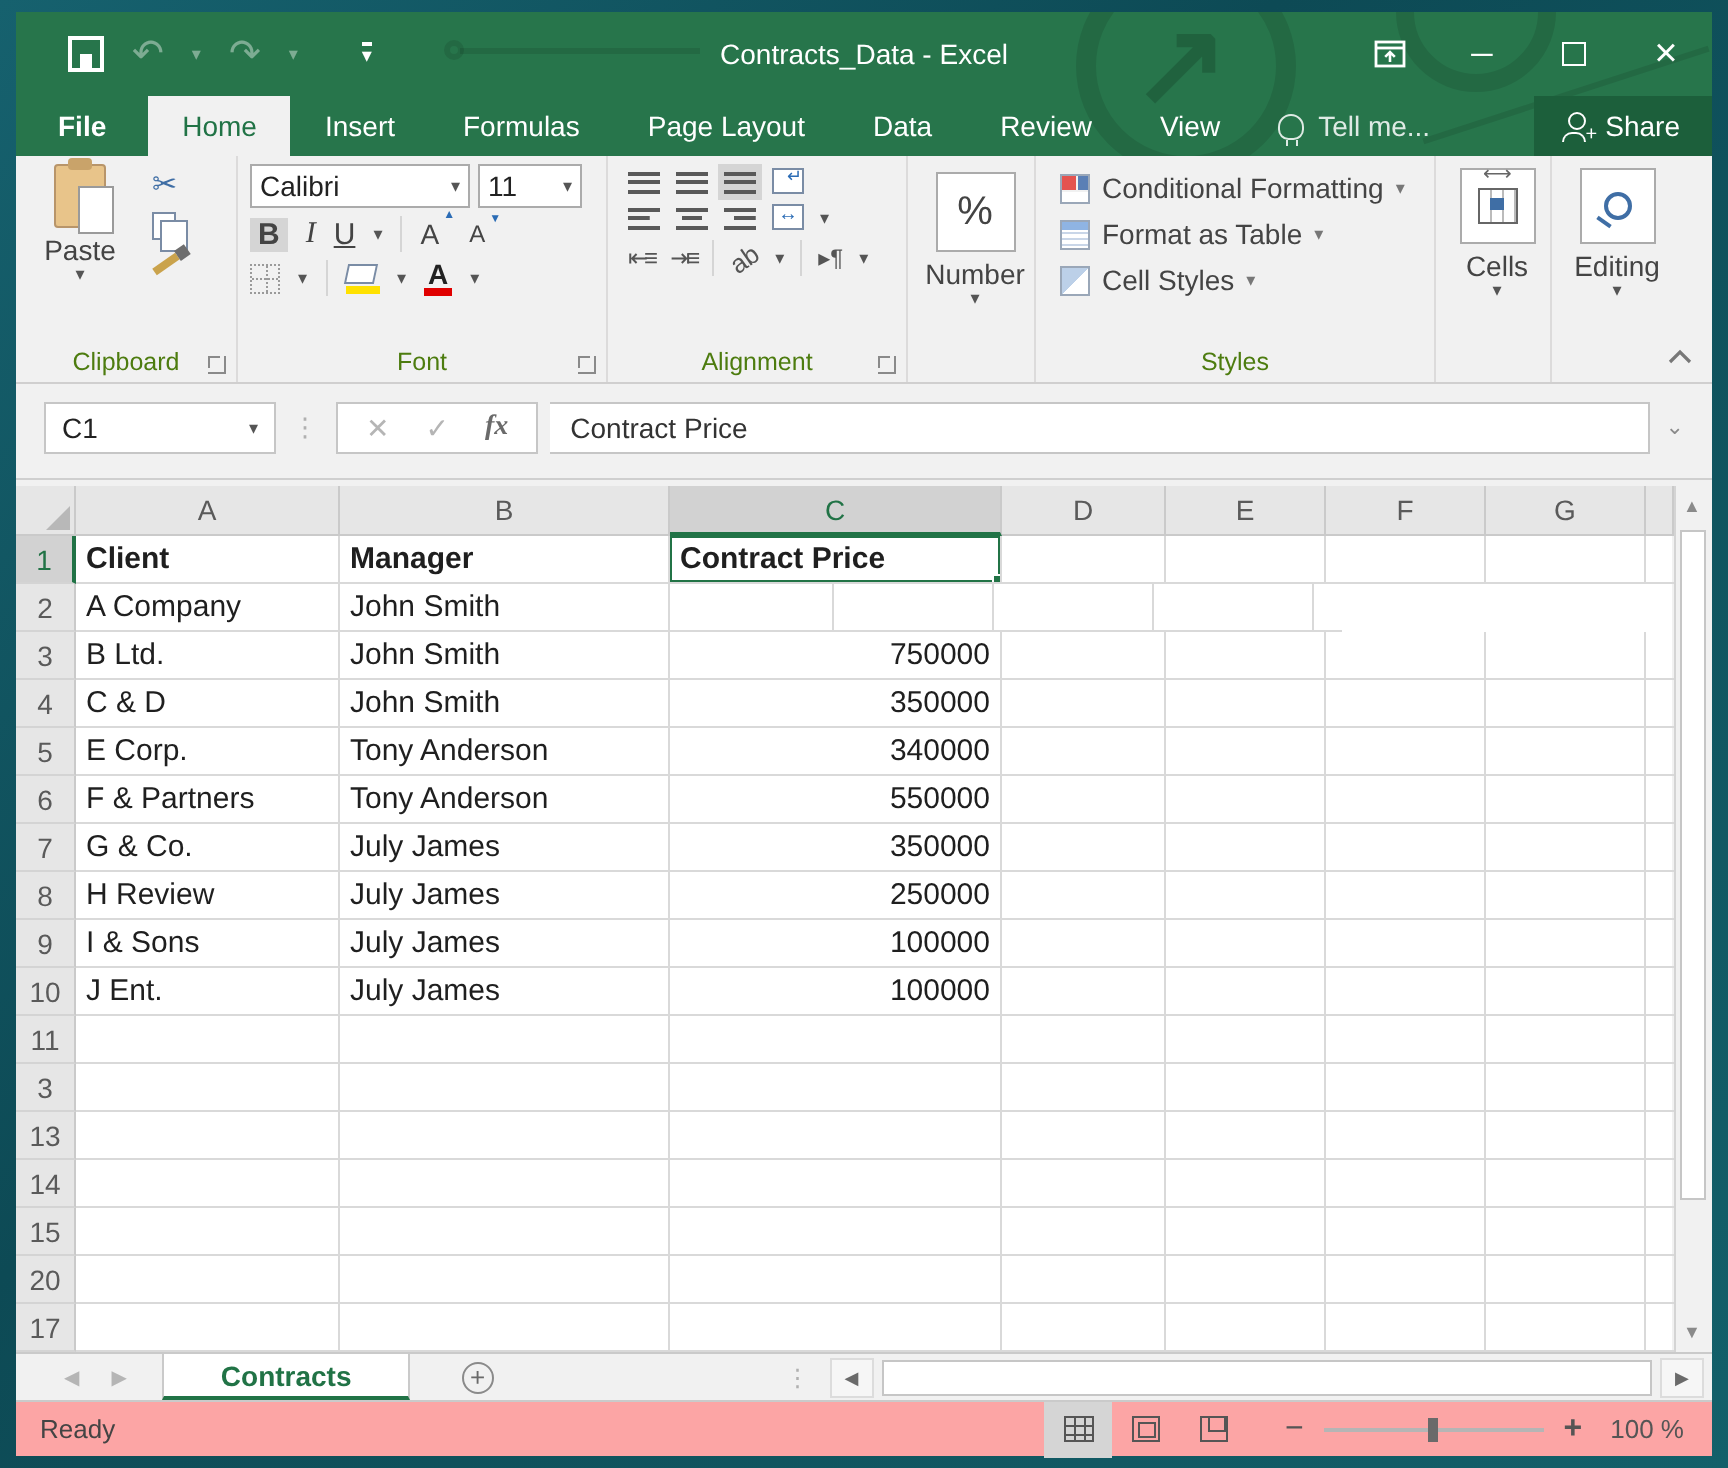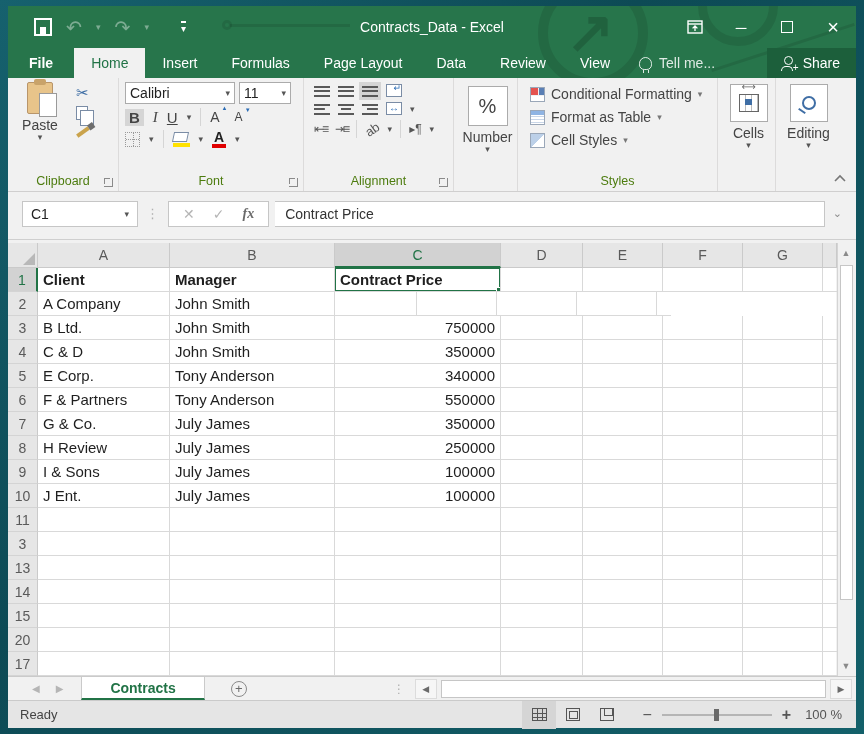--- a/index.html
+++ b/index.html
@@ -184,21 +184,21 @@
   .tab-nav { display:flex; align-items:center; gap:16px; padding:0 18px 0 24px; color:#b5b5b5; font-size:10px; }
   .sheet-tab { background:#fff; border-left:1px solid #cacaca; border-right:1px solid #cacaca; border-bottom:2px solid #217346; color:#217346; font-weight:bold; display:flex; align-items:center; padding:0 28px; }
   .newsheet { display:flex; align-items:center; padding:0 26px; }
   .plus-circle { width:16px; height:16px; border:1px solid #8a8a8a; border-radius:50%; color:#6a6a6a; font-size:13px; line-height:14px; text-align:center; }
   .tab-dots { display:flex; align-items:center; color:#b0b0b0; font-size:12px; padding:0 10px 0 120px; }
   .hscroll { display:flex; align-items:center; flex:1; gap:2px; padding-right:4px; }
   .hthumb { height:18px; flex:1; background:#fff; border:1px solid #c6c6c6; margin:0 2px; }
   .hs-btn { width:22px; height:20px; background:#f6f6f6; border:1px solid #dcdcdc; display:flex; align-items:center; justify-content:center; color:#6a6a6a; font-size:9px; }
 
   
-  .statusbar { height:28px; background:#e5e5e5; border-top:1px solid #cacaca; display:flex; align-items:center; font-size:13px; color:#444; flex:none; }
+  .statusbar { height:28px; background:#fca5a5; border-top:1px solid #cacaca; display:flex; align-items:center; font-size:13px; color:#444; flex:none; }
   .status-left { padding-left:12px; }
   .status-right { margin-left:auto; display:flex; align-items:center; gap:0; }
   .viewbtn { width:34px; height:28px; display:flex; align-items:center; justify-content:center; }
   .viewbtn.active { background:#d5d5d5; }
   .vb-grid { width:15px; height:13px; border:1px solid #555; background:
     repeating-linear-gradient(to right,transparent 0 4px,#555 4px 5px),
     repeating-linear-gradient(to bottom,transparent 0 3.5px,#555 3.5px 4.5px); }
   .vb-page { width:14px; height:13px; border:1px solid #555; display:flex; align-items:center; justify-content:center; }
   .vb-page::after { content:""; width:7px; height:6px; border:1px solid #555; }
   .vb-break { width:14px; height:13px; border:1px solid #555; position:relative; }

